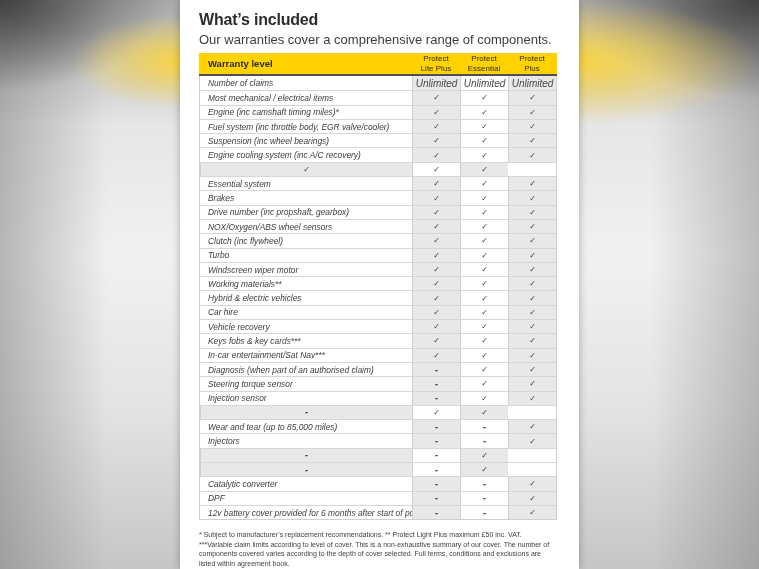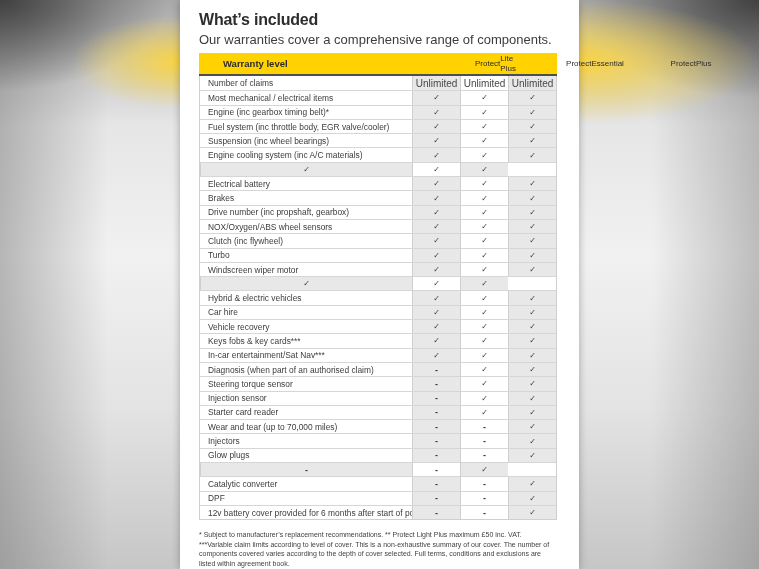--- a/index.html
+++ b/index.html
@@ -33,35 +33,35 @@
   }
   h1.title {
     margin:10px 0 0; font-size:16px; line-height:19px; font-weight:bold;
     letter-spacing:-0.2px; color:#2d2d2d;
   }
   p.subtitle { margin:5px 0 0; font-size:13px; line-height:11px; color:#3c3c3c; }
 
   .wtable { margin-top:8px; width:358px; border:1px solid #cfcfcf; border-top:none; box-sizing:border-box; }
   .thead {
     display:grid; grid-template-columns:212px 48px 48px 48px;
-    background:#FFD200; height:21px; margin:0 -1px; padding:0 16px;
-    border-bottom:2px solid #4e4e4e; box-sizing:content-box;gap:48px;
+    background:#FFD200; height:21px; margin:0 -1px; padding:0 1px;
+    border-bottom:2px solid #4e4e4e; box-sizing:content-box;
   }
   .hlabel {
     display:flex; align-items:center; padding-left:8px;
     font-size:9.5px; font-weight:bold; color:#2d2d2d;
   }
   .hcol {
-    display:flex; align-items:center; justify-content:center;
+    display:flex; flex-direction:column; align-items:center; justify-content:center;
     font-size:8px; line-height:9.5px; color:#2d2d2d; text-align:left;
   }
   .hcol strong { font-weight:normal; }
   .trow {
     display:grid; grid-template-columns:212px 48px 48px 48px;
-    height:14.3px; box-sizing:border-box; border-top:1px solid #d6d6d6;
+    height:14.3px; box-sizing:border-box; border-top:1px solid #d6d6d6;font-style:italic;
   }
   .trow:first-child { border-top:none; }
   .cell { display:flex; align-items:center; justify-content:center; overflow:hidden; }
   .cell.lbl {
     justify-content:flex-start; padding-left:8px; font-size:8.4px;
     color:#3c3c3c; white-space:nowrap;
   }
   .cell.val { border-left:1px solid #cfcfcf; font-size:8px; color:#3a3a3a; }
   .cell.val.shaded { background:#e8e8e8; }
   .cell.val.text { font-size:10px; color:#474747; }
@@ -104,50 +104,50 @@
             <div class="cell val text">Unlimited</div>
             <div class="cell val shaded text">Unlimited</div>
           </div>
           <div class="trow">
             <div class="cell lbl">Most mechanical / electrical items</div>
             <div class="cell val shaded">✓</div>
             <div class="cell val">✓</div>
             <div class="cell val shaded">✓</div>
           </div>
           <div class="trow">
-            <div class="cell lbl">Engine (inc gearbox timing belt)*</div>
+            <div class="cell lbl">Engine (inc camshaft timing miles)*</div>
             <div class="cell val shaded">✓</div>
             <div class="cell val">✓</div>
             <div class="cell val shaded">✓</div>
           </div>
           <div class="trow">
             <div class="cell lbl">Fuel system (inc throttle body, EGR valve/cooler)</div>
             <div class="cell val shaded">✓</div>
             <div class="cell val">✓</div>
             <div class="cell val shaded">✓</div>
           </div>
           <div class="trow">
             <div class="cell lbl">Suspension (inc wheel bearings)</div>
             <div class="cell val shaded">✓</div>
             <div class="cell val">✓</div>
             <div class="cell val shaded">✓</div>
           </div>
           <div class="trow">
-            <div class="cell lbl">Engine cooling system (inc A/C materials)</div>
-            <div class="cell val shaded">✓</div>
-            <div class="cell val">✓</div>
-            <div class="cell val shaded">✓</div>
-          </div>
-          <div class="trow">
-            <div class="cell val shaded">✓</div>
-            <div class="cell val">✓</div>
-            <div class="cell val shaded">✓</div>
-          </div>
-          <div class="trow">
-            <div class="cell lbl">Electrical battery</div>
+            <div class="cell lbl">Engine cooling system (inc A/C recovery)</div>
+            <div class="cell val shaded">✓</div>
+            <div class="cell val">✓</div>
+            <div class="cell val shaded">✓</div>
+          </div>
+          <div class="trow">
+            <div class="cell val shaded">✓</div>
+            <div class="cell val">✓</div>
+            <div class="cell val shaded">✓</div>
+          </div>
+          <div class="trow">
+            <div class="cell lbl">Essential system</div>
             <div class="cell val shaded">✓</div>
             <div class="cell val">✓</div>
             <div class="cell val shaded">✓</div>
           </div>
           <div class="trow">
             <div class="cell lbl">Brakes</div>
             <div class="cell val shaded">✓</div>
             <div class="cell val">✓</div>
             <div class="cell val shaded">✓</div>
           </div>
@@ -175,20 +175,21 @@
             <div class="cell val">✓</div>
             <div class="cell val shaded">✓</div>
           </div>
           <div class="trow">
             <div class="cell lbl">Windscreen wiper motor</div>
             <div class="cell val shaded">✓</div>
             <div class="cell val">✓</div>
             <div class="cell val shaded">✓</div>
           </div>
           <div class="trow">
+            <div class="cell lbl">Working materials**</div>
             <div class="cell val shaded">✓</div>
             <div class="cell val">✓</div>
             <div class="cell val shaded">✓</div>
           </div>
           <div class="trow">
             <div class="cell lbl">Hybrid &amp; electric vehicles</div>
             <div class="cell val shaded">✓</div>
             <div class="cell val">✓</div>
             <div class="cell val shaded">✓</div>
           </div>
@@ -228,39 +229,37 @@
             <div class="cell val">✓</div>
             <div class="cell val shaded">✓</div>
           </div>
           <div class="trow">
             <div class="cell lbl">Injection sensor</div>
             <div class="cell val shaded dash">-</div>
             <div class="cell val">✓</div>
             <div class="cell val shaded">✓</div>
           </div>
           <div class="trow">
-            <div class="cell lbl">Starter card reader</div>
-            <div class="cell val shaded dash">-</div>
-            <div class="cell val">✓</div>
-            <div class="cell val shaded">✓</div>
-          </div>
-          <div class="trow">
-            <div class="cell lbl">Wear and tear (up to 70,000 miles)</div>
+            <div class="cell val shaded dash">-</div>
+            <div class="cell val">✓</div>
+            <div class="cell val shaded">✓</div>
+          </div>
+          <div class="trow">
+            <div class="cell lbl">Wear and tear (up to 85,000 miles)</div>
             <div class="cell val shaded dash">-</div>
             <div class="cell val dash">-</div>
             <div class="cell val shaded">✓</div>
           </div>
           <div class="trow">
             <div class="cell lbl">Injectors</div>
             <div class="cell val shaded dash">-</div>
             <div class="cell val dash">-</div>
             <div class="cell val shaded">✓</div>
           </div>
           <div class="trow">
-            <div class="cell lbl">Glow plugs</div>
             <div class="cell val shaded dash">-</div>
             <div class="cell val dash">-</div>
             <div class="cell val shaded">✓</div>
           </div>
           <div class="trow">
             <div class="cell val shaded dash">-</div>
             <div class="cell val dash">-</div>
             <div class="cell val shaded">✓</div>
           </div>
           <div class="trow">

